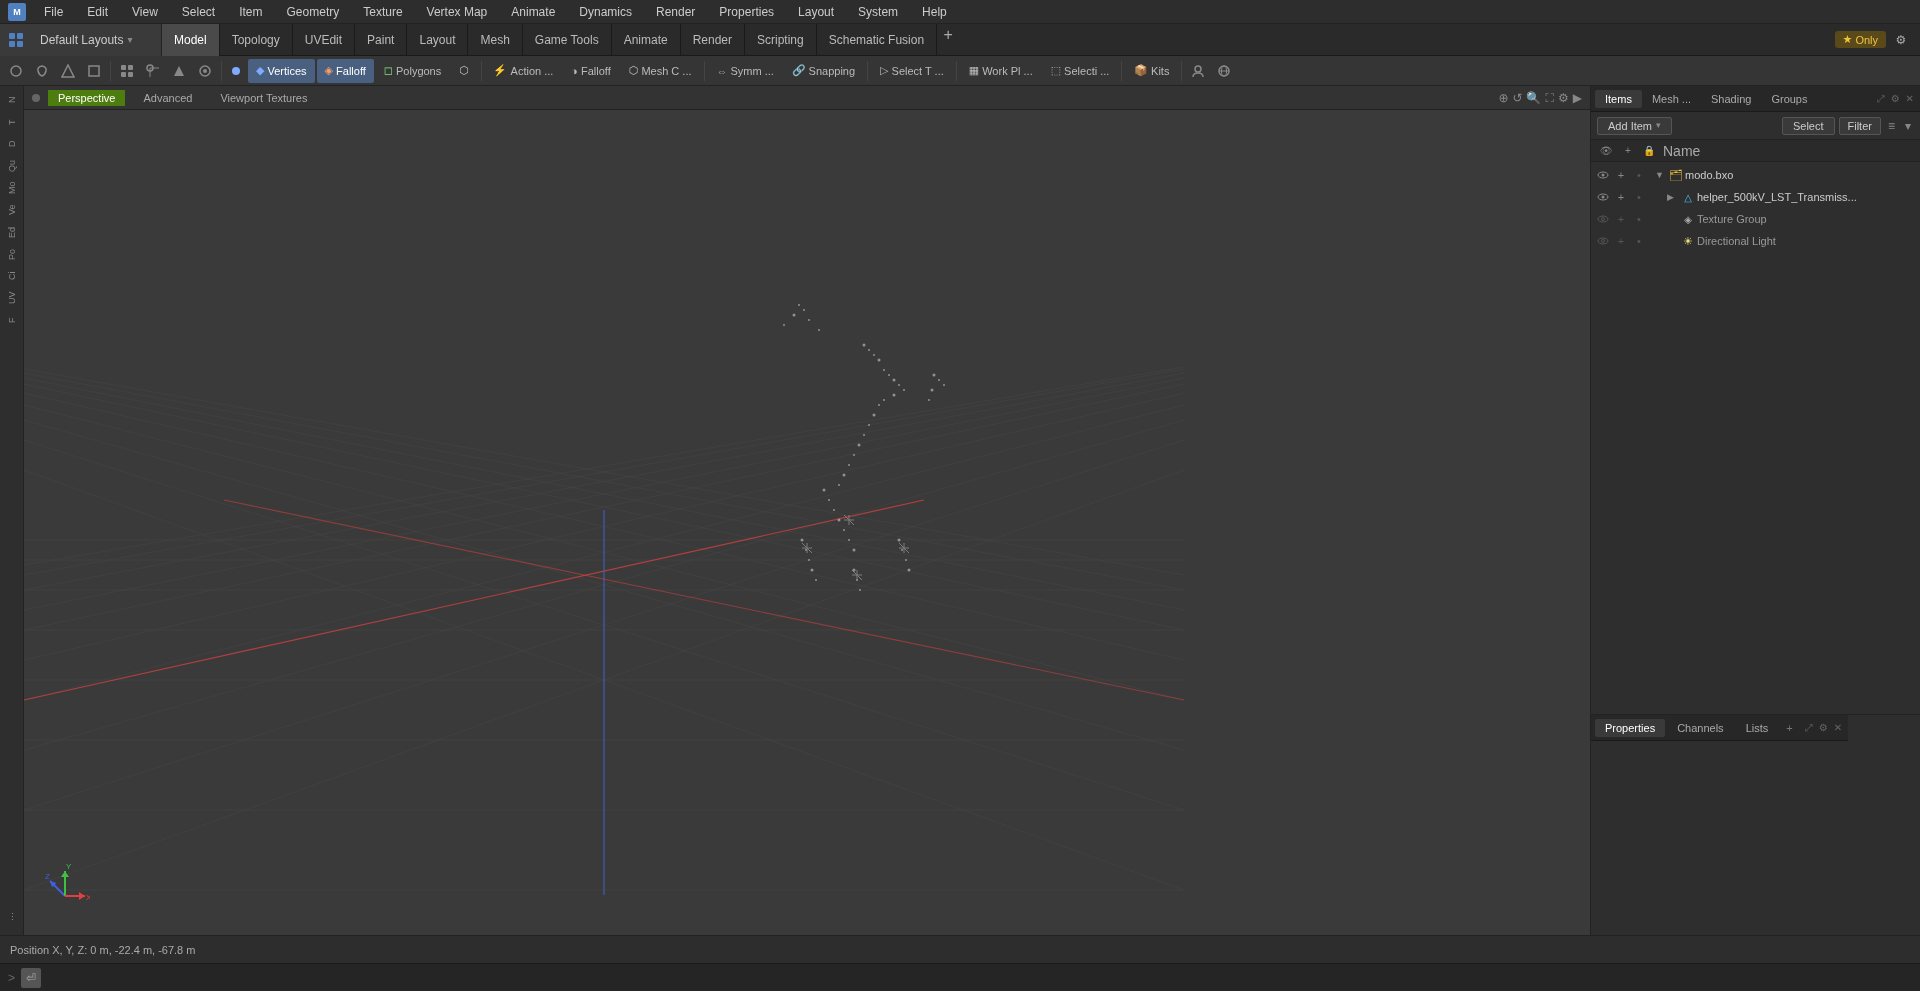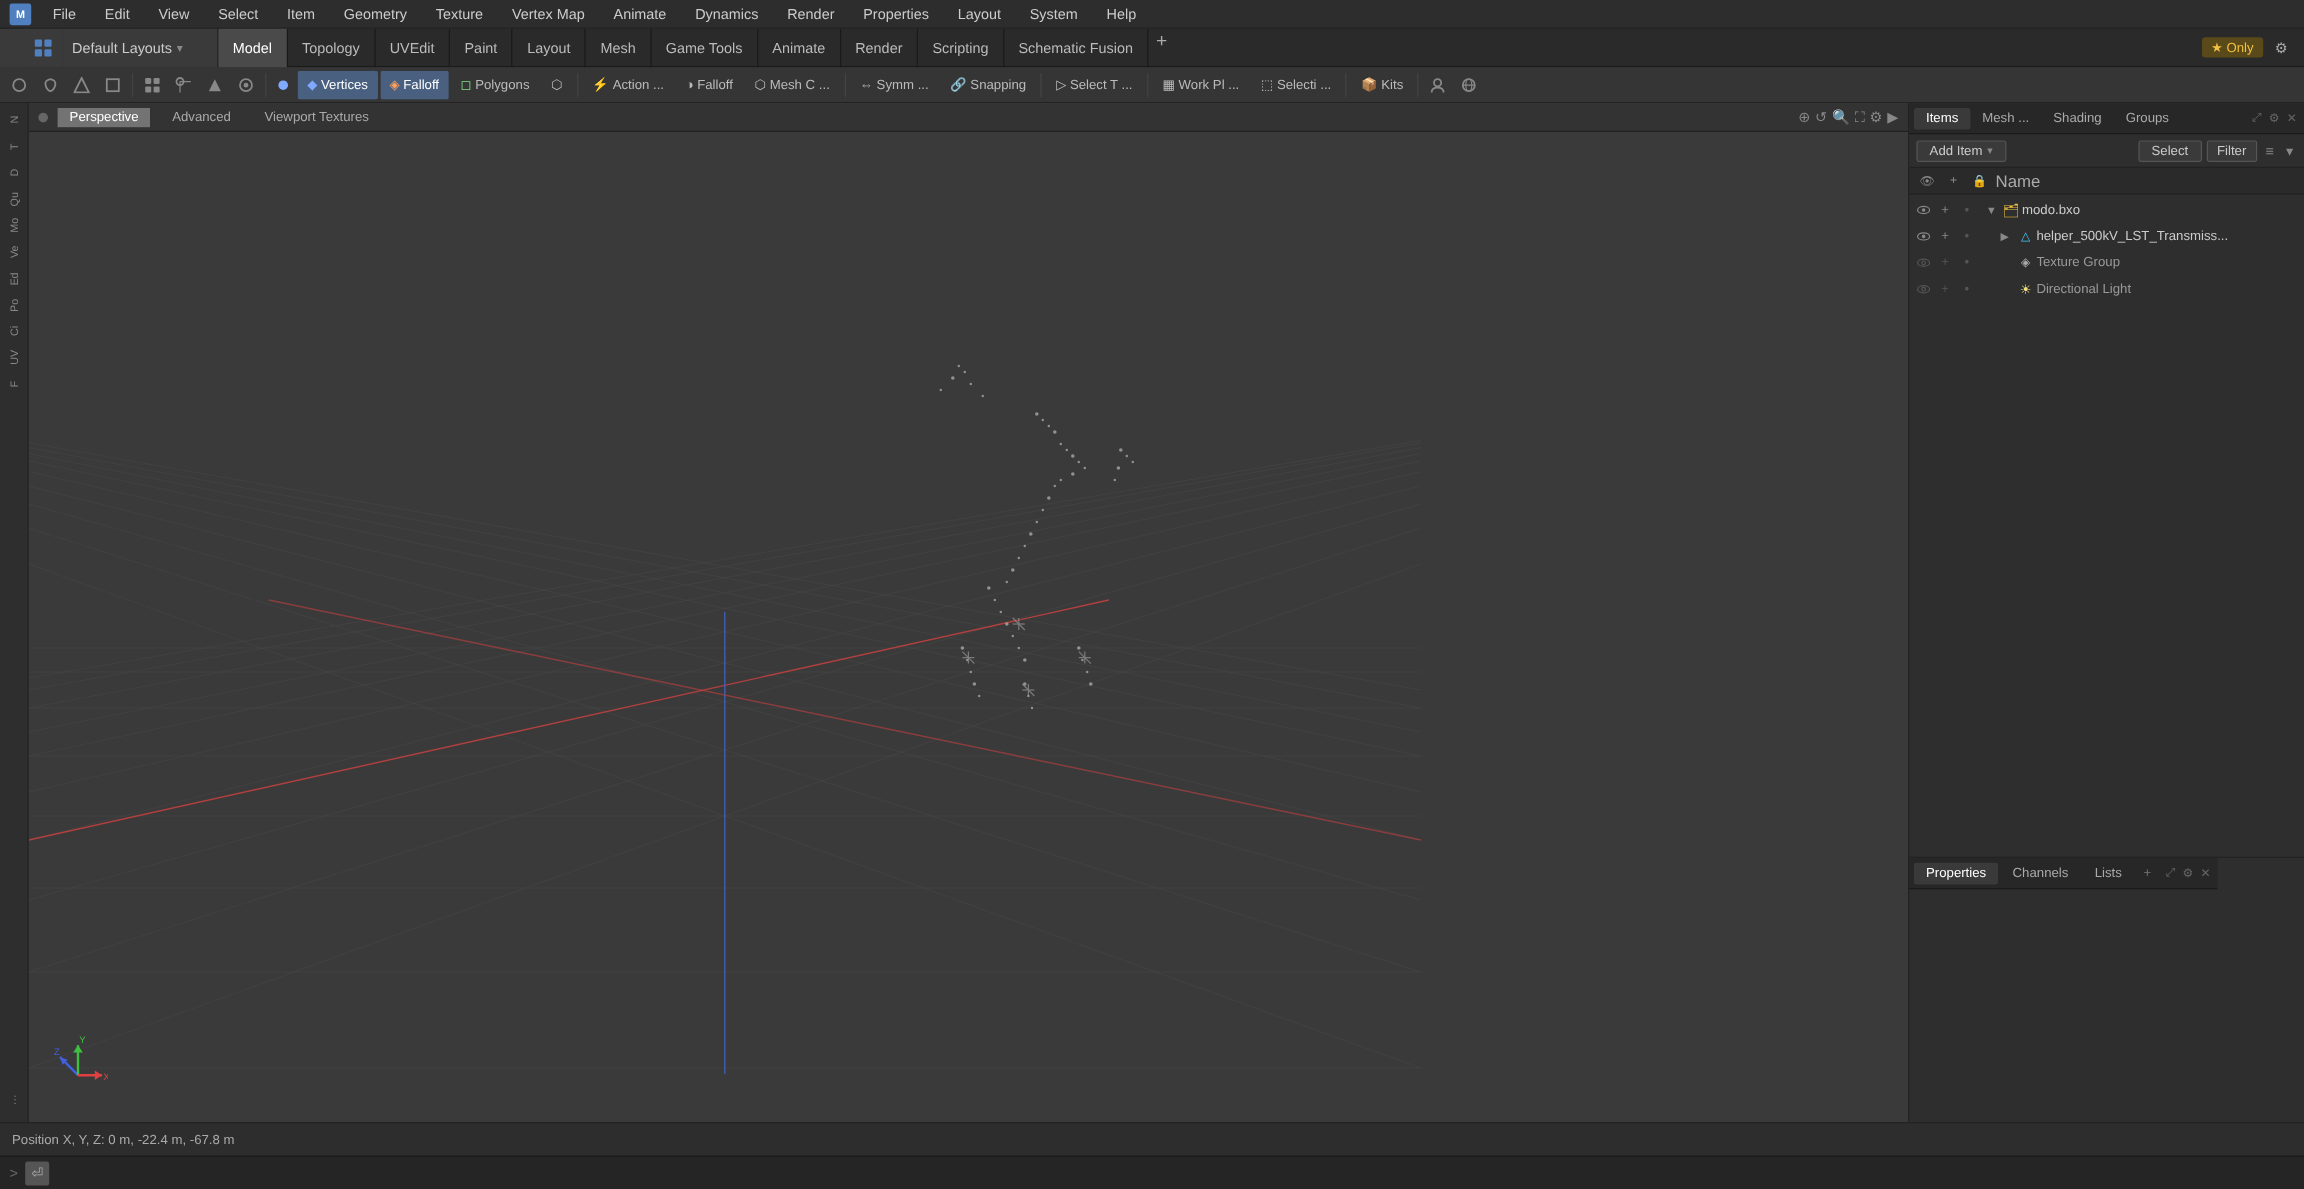--- a/index.html
+++ b/index.html
@@ -31,21 +31,20 @@
       font-size: 12px;
     }
 
     
     #layout-bar {
       display: flex;
       align-items: center;
       height: 32px;
       background: #2a2a2a;
       border-bottom: 1px solid #1a1a1a;
-      margin-left: 20px;
     }
     #layout-icon {
       width: 32px;
       height: 32px;
       display: flex;
       align-items: center;
       justify-content: center;
       background: #3a3a3a;
       color: #aaa;
       font-size: 14px;
@@ -199,21 +198,21 @@
       background: #666;
     }
     .vp-tab {
       padding: 2px 10px;
       font-size: 11px;
       color: #aaa;
       cursor: pointer;
     }
     .vp-tab.active {
       color: #fff;
-      background: #737373;
+      background: #4d7c0f;
     }
 
     #viewport-canvas {
       position: absolute;
       top: 24px;
       left: 0;
       right: 0;
       bottom: 0;
       overflow: hidden;
     }

